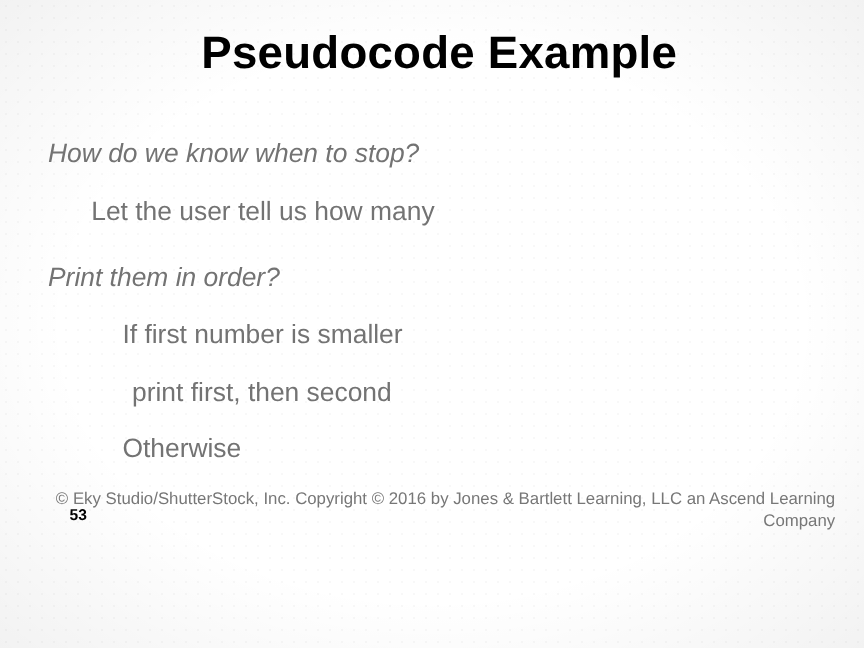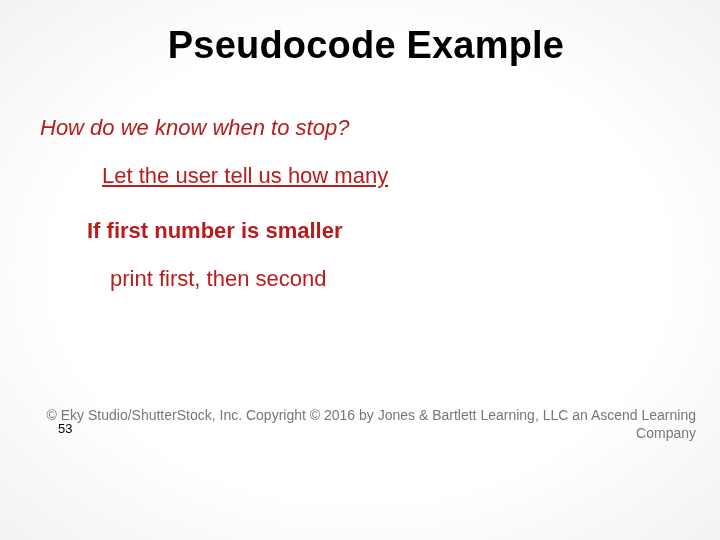--- a/index.html
+++ b/index.html
@@ -36,45 +36,43 @@
   h1.title {
     margin: 0;
     text-align: center;
     font-size: 38px;
     font-weight: bold;
     color: #000;
     letter-spacing: 0.2px;
   }
   .content {
     margin-top: 46px;
-    color: #b91c1c;
+    color: #737373;
     font-size: 22px;
     line-height: 1.35;
   }
   .q {
     font-style: italic;
     margin: 0 0 18px 0;
   }
   .a1 {
-    margin: 0 0 26px 62px;
-    text-decoration: underline;
+    margin: 0 0 26px 36px;
   }
   .a-indent1 {
-    margin: 0 0 18px 47px;
-    font-weight: bold;
+    margin: 0 0 18px 62px;
   }
   .a-indent2 {
     margin: 0 0 18px 70px;
   }
   .page-num {
     position: absolute;
     left: 58px;
     bottom: 24px;
     font-size: 13px;
-    font-weight: normal;
+    font-weight: bold;
     color: #000;
   }
   .copyright {
     position: absolute;
     right: 24px;
     bottom: 18px;
     text-align: right;
     font-size: 14px;
     line-height: 1.3;
     color: #777;
@@ -87,22 +85,24 @@
 <div class="vignette"></div>
 
 <div class="slide">
 
   <h1 class="title">Pseudocode Example</h1>
 
   <div class="content">
     <p class="q">How do we know when to stop?</p>
     <p class="a1">Let the user tell us how many</p>
 
+    <p class="q">Print them in order?</p>
     <p class="a-indent1">If first number is smaller</p>
     <p class="a-indent2">print first, then second</p>
+    <p class="a-indent1">Otherwise</p>
   </div>
 
   <div class="page-num">53</div>
 
   <div class="copyright">
     <div>© Eky Studio/ShutterStock, Inc. Copyright © 2016 by Jones &amp; Bartlett Learning, LLC an Ascend Learning Company</div>
   </div>
 
 </div>
 

